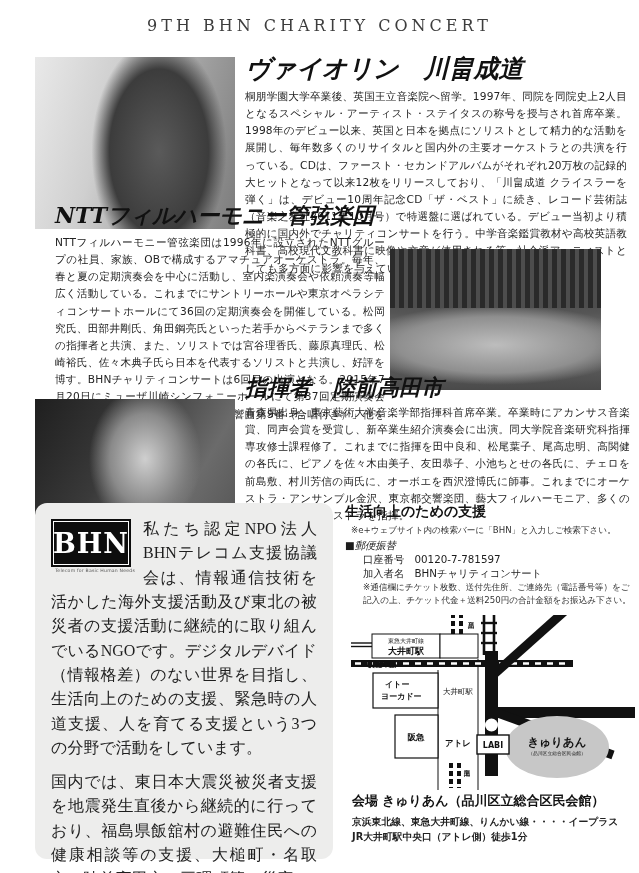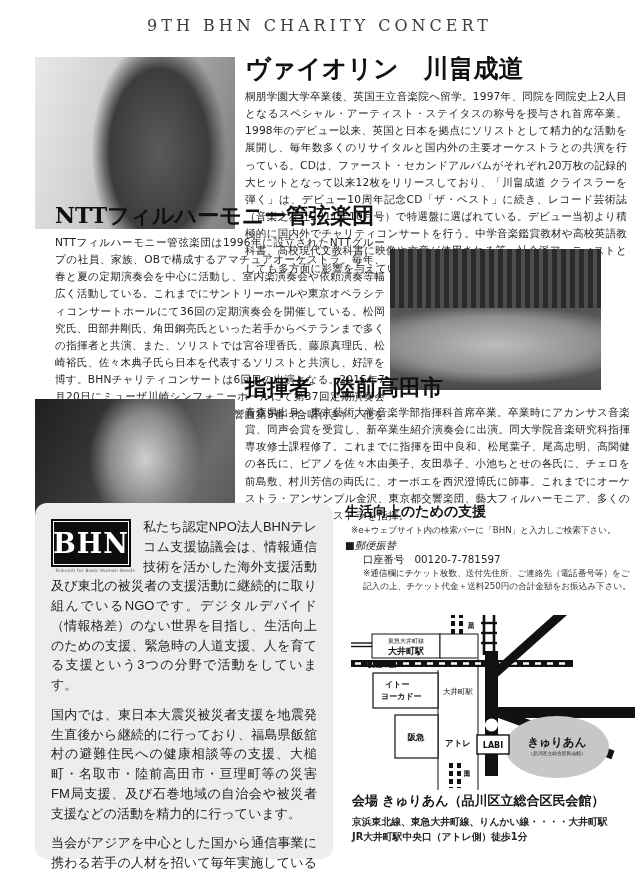--- a/index.html
+++ b/index.html
@@ -9,21 +9,21 @@
     overflow:hidden;margin:0 auto;
   }
   .abs{position:absolute;}
   .header-title{
     width:639px;top:16px;left:0;text-align:center;
     font-family:"DejaVu Serif","Liberation Serif",serif;
     font-size:16px;letter-spacing:4px;color:#3d3d3d;
   }
   .sec-title{
     font-family:"DejaVu Serif","Liberation Serif",serif;
-    font-weight:bold;color:#111;
+    font-weight:bold;color:#111;font-style:italic;
   }
   .body-text{
     font-size:10.6px;line-height:1.62;text-align:justify;color:#222;
     letter-spacing:0.2px;
   }
   .photo{background:#d8d8d8;overflow:hidden;}
   .photo-violinist{
     background:
       radial-gradient(ellipse 90px 150px at 62% 55%, #5a5a5a 0%, #3c3c3c 55%, transparent 75%),
       linear-gradient(105deg,#e9e9e9 0%,#cfcfcf 35%,#9f9f9f 70%,#7c7c7c 100%);
@@ -37,22 +37,22 @@
   .photo-conductor{
     background:
       radial-gradient(ellipse 70px 90px at 55% 45%, #cfcfcf 0%, #8a8a8a 50%, transparent 80%),
       linear-gradient(120deg,#1f1f1f 0%,#3a3a3a 40%,#6b6b6b 75%,#555 100%);
   }
   .bhn-box{
     left:35px;top:503px;width:298px;height:356px;background:#ededec;
     border-radius:12px;padding:14px 16px;box-sizing:border-box;
   }
   .bhn-box p{
-    margin:0 0 10px 0;font-family:Liberation Sans, sans-serif;
-    font-size:13px;line-height:1.52;text-align:justify;color:#1e1e1e;
+    margin:0 0 10px 0;font-family:Liberation Serif, serif;
+    font-size:16px;line-height:1.52;text-align:justify;color:#1e1e1e;
   }
   .bhn-logo-wrap{float:left;width:84px;margin:2px 8px 2px 0;text-align:right;}
   .bhn-logo{
     width:80px;height:48px;background:#0d0d0d;color:#fff;display:flex;
     align-items:center;justify-content:center;
     font-family:"DejaVu Serif","Liberation Serif",serif;
     font-size:27px;font-weight:bold;letter-spacing:1px;
     box-shadow:inset 0 0 0 2px #0d0d0d, inset 0 0 0 3px #ffffff;
   }
   .bhn-logo-sub{font-size:4.6px;color:#555;margin-top:1px;letter-spacing:0.2px;}
@@ -96,20 +96,21 @@
     <p>国内では、東日本大震災被災者支援を地震発生直後から継続的に行っており、福島県飯舘村の避難住民への健康相談等の支援、大槌町・名取市・陸前高田市・亘理町等の災害FM局支援、及び石巻地域の自治会や被災者支援などの活動を精力的に行っています。</p>
     <p>当会がアジアを中心とした国から通信事業に携わる若手の人材を招いて毎年実施しているBHN人材育成プログラムも今年で17回目を迎え累計の研修員の数は120名を超えています。</p>
 
   </div>
 
   <div class="abs tickets">
     <div class="tickets-heading">生活向上のための支援</div>
     <div class="t-note">※e+ウェブサイト内の検索バーに「BHN」と入力しご検索下さい。</div>
     <div class="t-line" style="margin-top:3px;font-style:italic;">■郵便振替</div>
     <div class="t-line t-sub">口座番号　00120-7-781597</div>
+    <div class="t-line t-sub">加入者名　BHNチャリティコンサート</div>
     <div class="t-note t-sub">※通信欄にチケット枚数、送付先住所、ご連絡先（電話番号等）をご記入の上、チケット代金＋送料250円の合計金額をお振込み下さい。</div>
   </div>
 
   <svg class="abs" style="left:345px;top:615px;" width="290" height="175" viewBox="0 0 290 175">
 
     <line x1="93" y1="55" x2="93" y2="175" stroke="#111" stroke-width="1"></line>
     <line x1="133" y1="44" x2="133" y2="175" stroke="#111" stroke-width="1"></line>
 
     <g>
       <line x1="108" y1="-2" x2="108" y2="21" stroke="#111" stroke-width="4" stroke-dasharray="5 3"></line>
@@ -169,18 +170,18 @@
       <line x1="114" y1="148" x2="114" y2="173" stroke="#111" stroke-width="4" stroke-dasharray="5 3"></line>
     </g>
     <text class="vtext" x="122" y="150" font-size="6.5">至蒲田</text>
   </svg>
 
   <div class="abs venue">
     <div class="venue-line1">
       <span class="vlabel">会場</span><span>きゅりあん（品川区立総合区民会館）</span>
     </div>
     <div class="venue-access">
-      <div>京浜東北線、東急大井町線、りんかい線・・・・大井町駅</div>
+      <div>京浜東北線、東急大井町線、りんかい線・・・・イープラス</div>
       <div>JR大井町駅中央口（アトレ側）徒歩1分</div>
     </div>
   </div>
 
 </div>
 
 </body></html>

